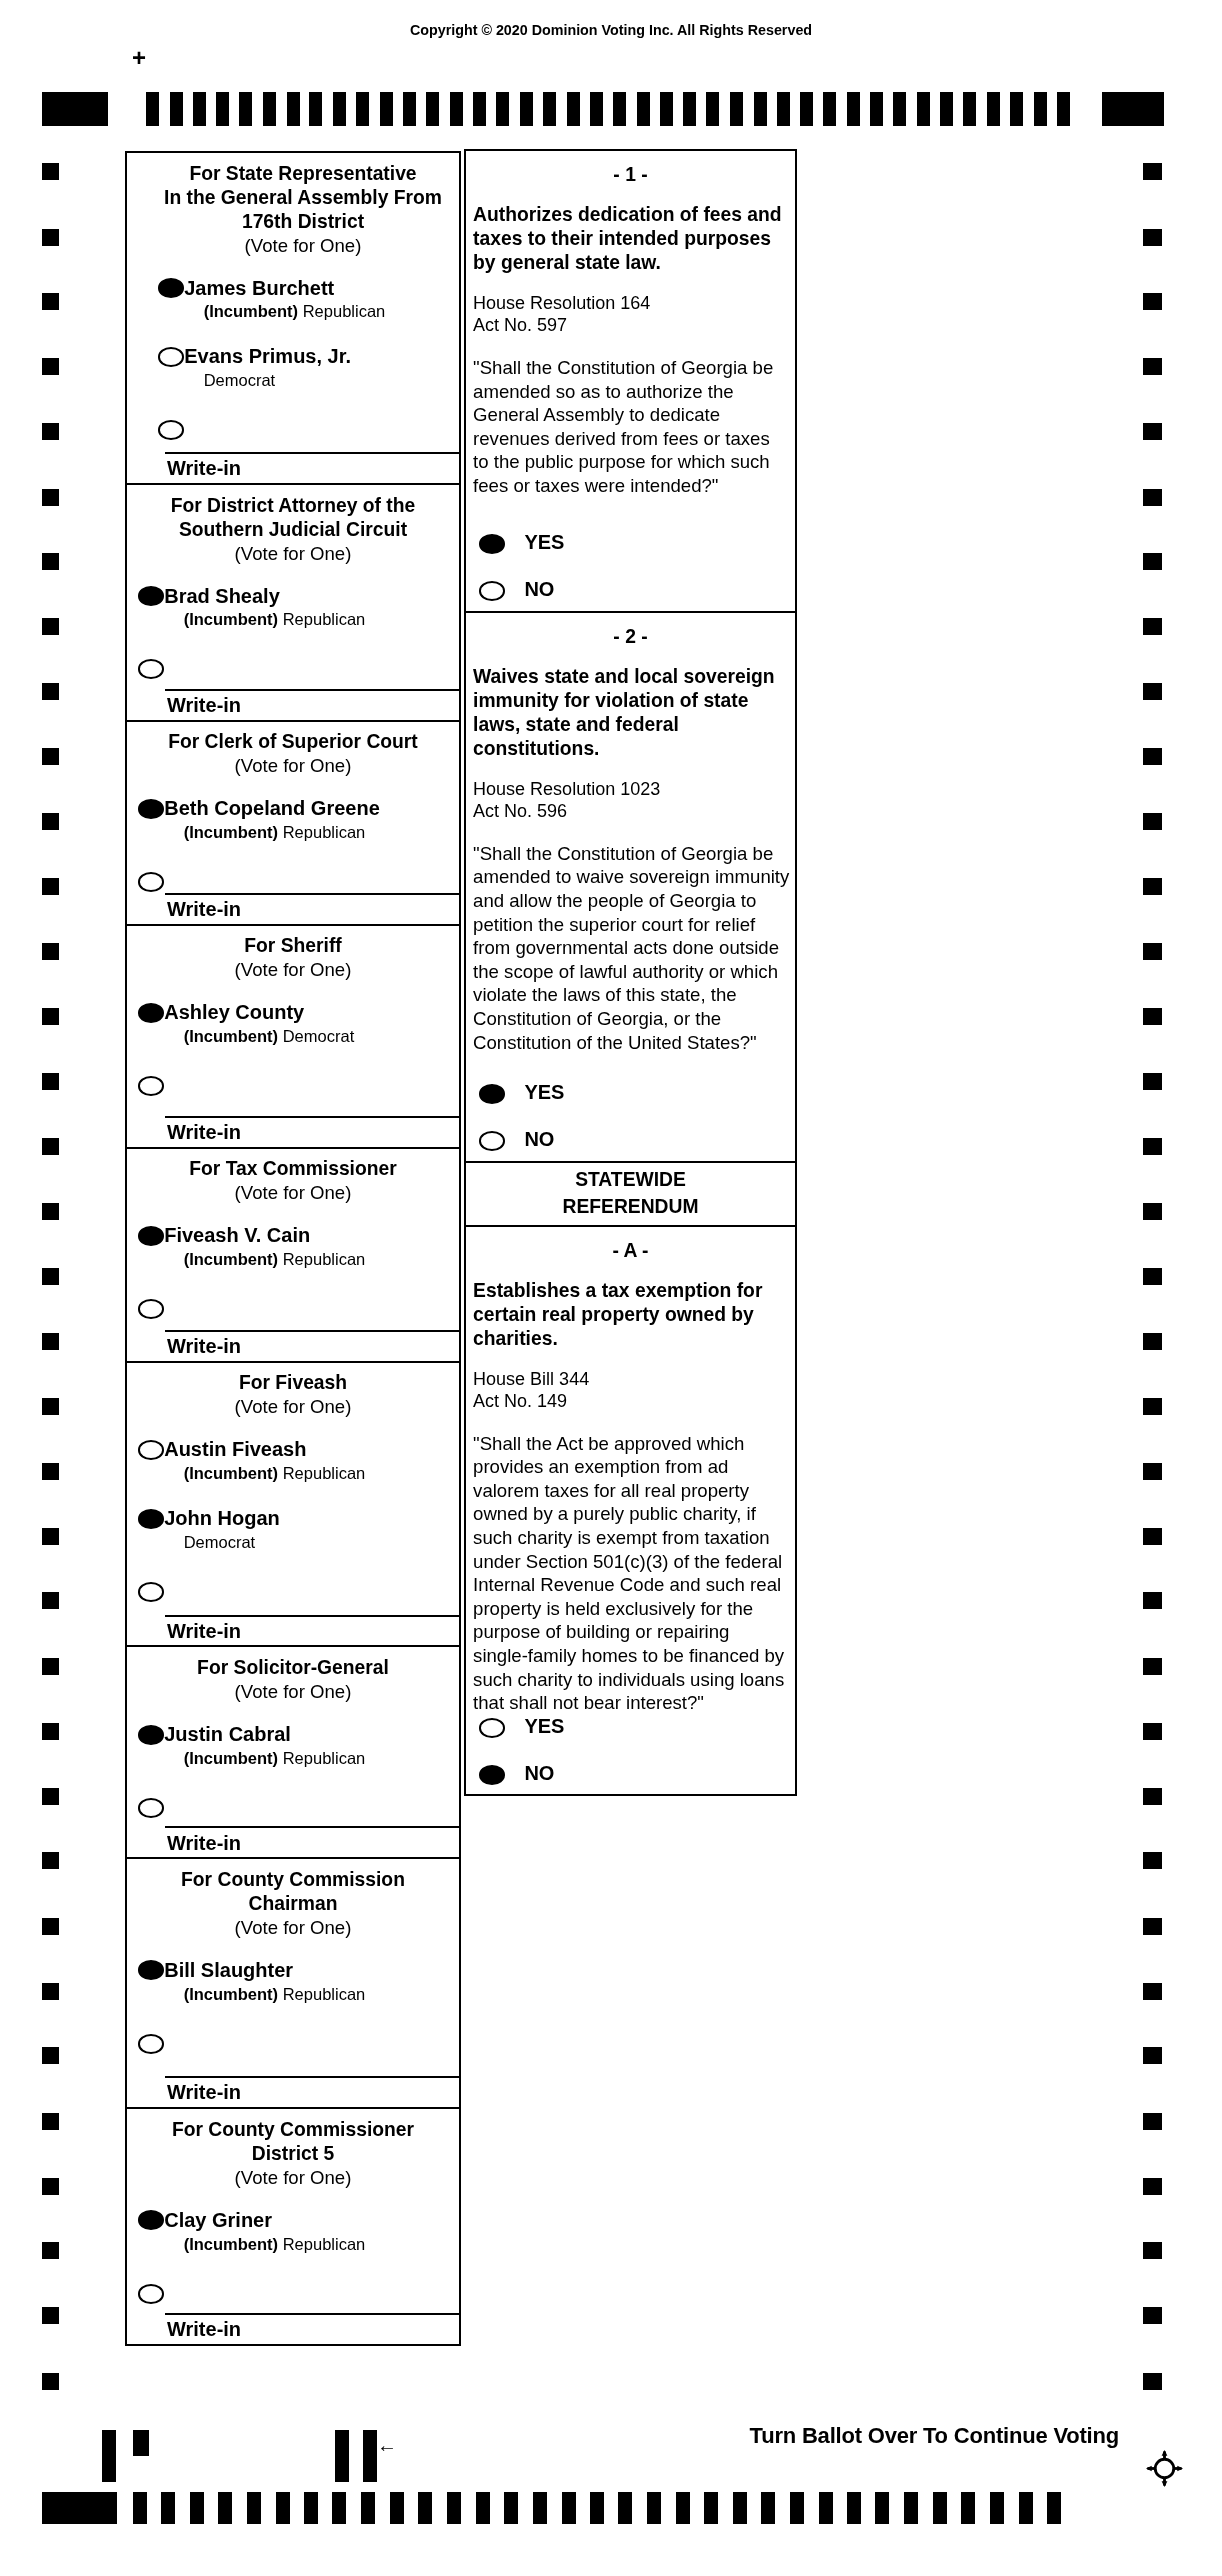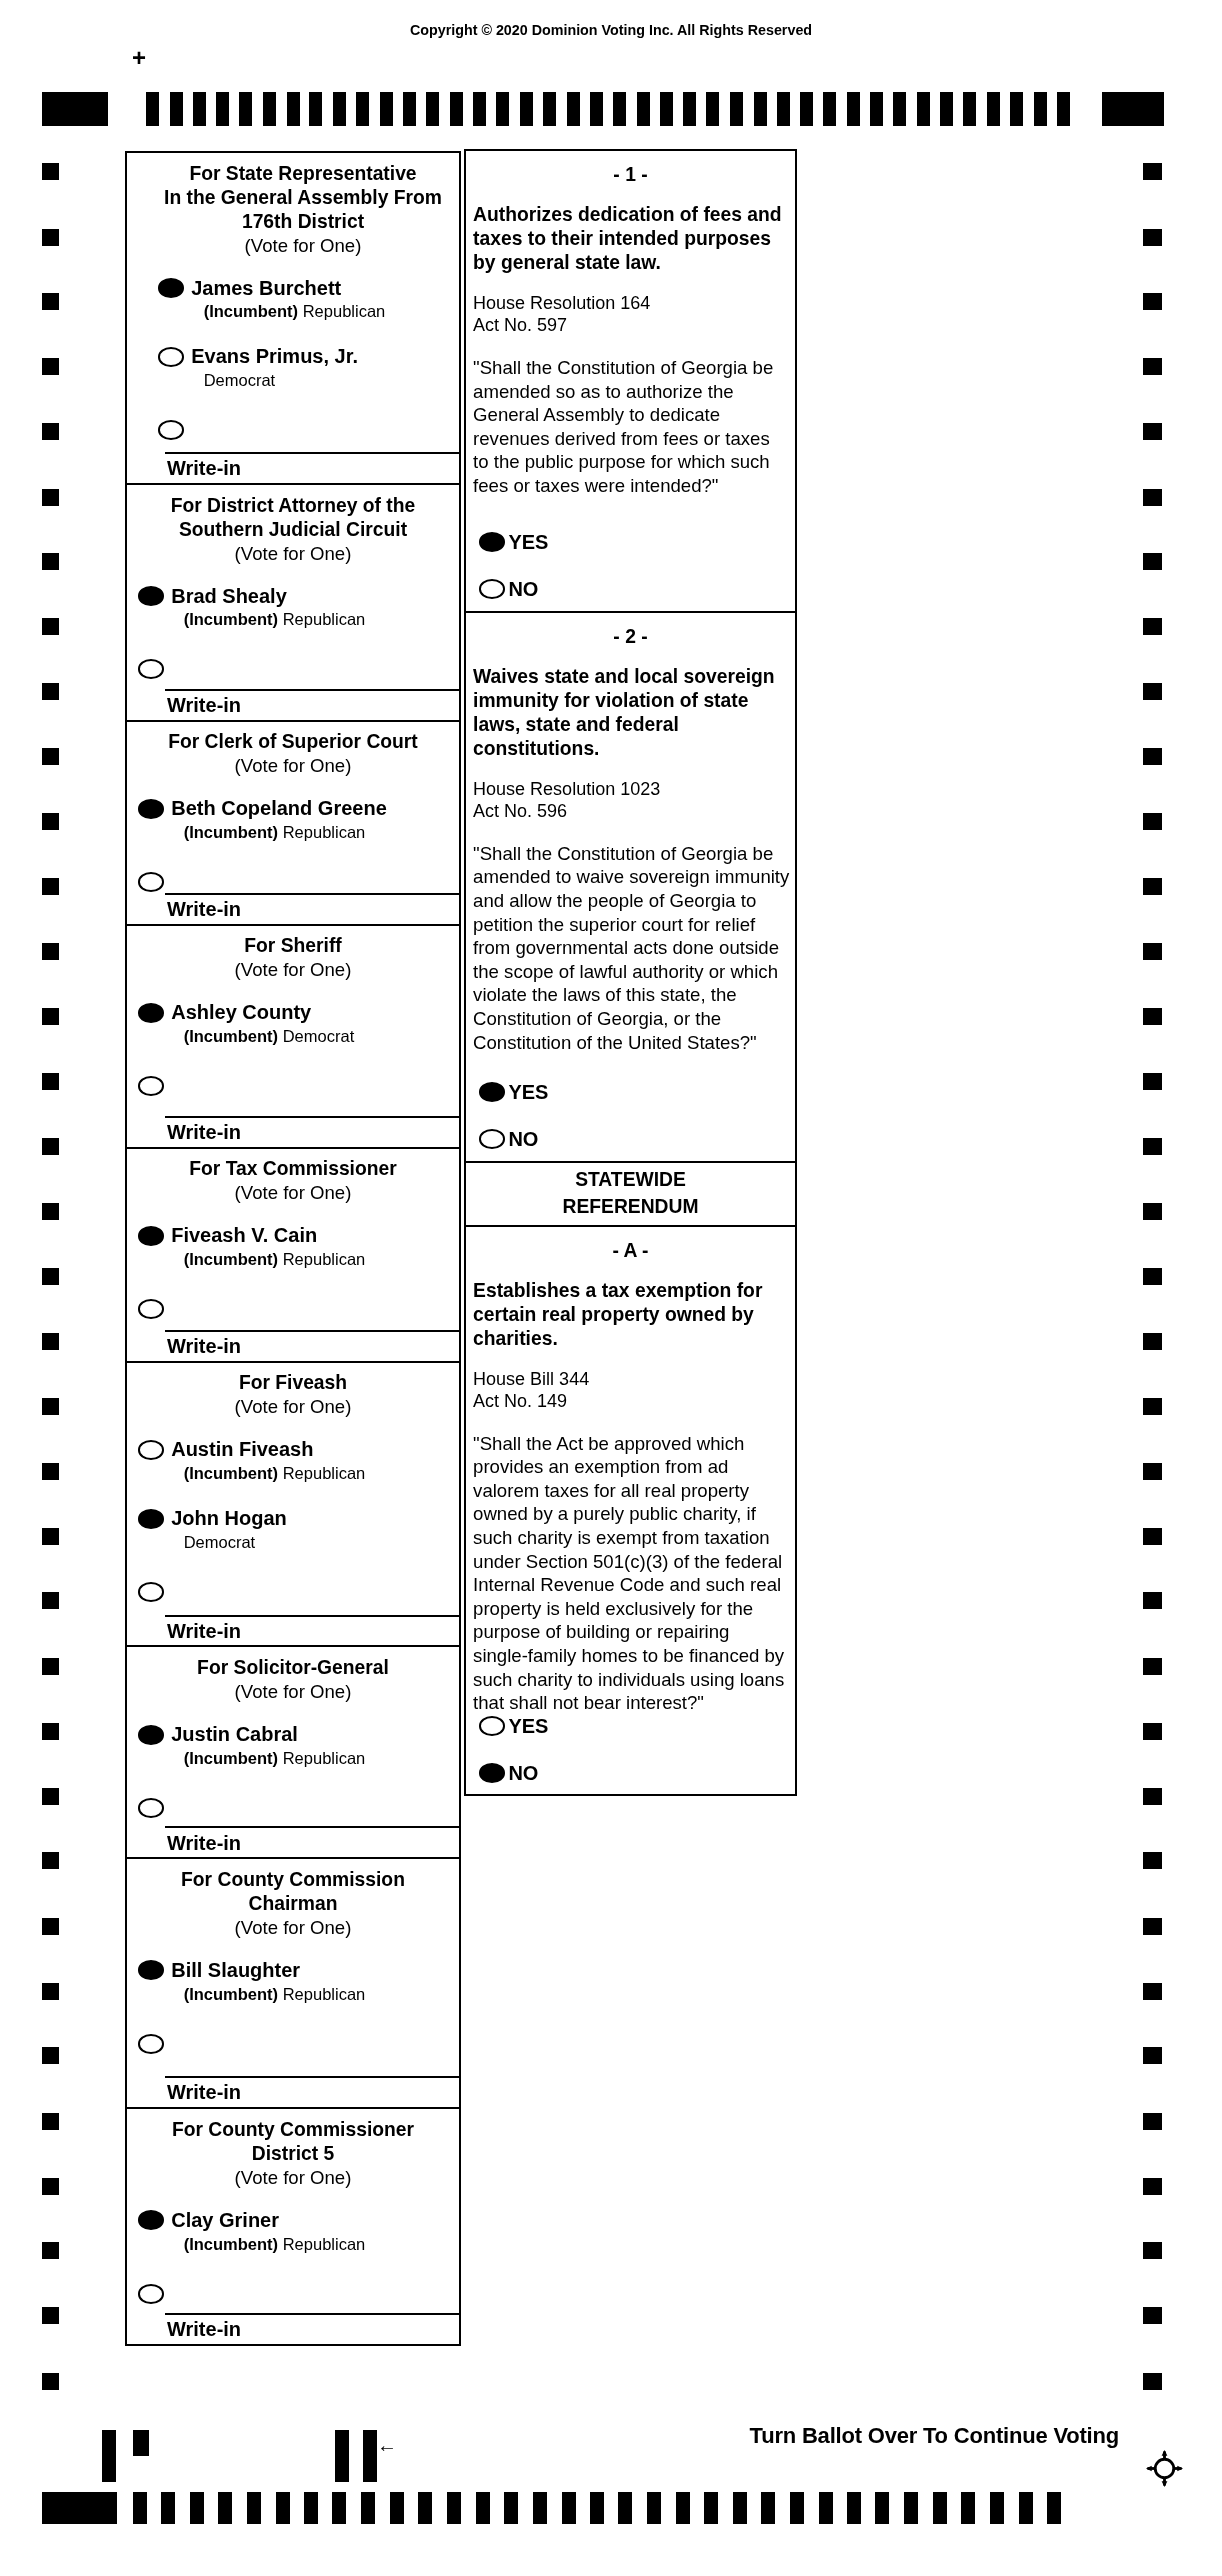--- a/index.html
+++ b/index.html
@@ -10,41 +10,41 @@
   .plus{position:absolute;left:132px;top:44px;font-size:24px;font-weight:700;}
   .tm{position:absolute;background:#000;}
   
   .col{position:absolute;}
   .cbox{border:2.1px solid #000;box-sizing:border-box;position:relative;background:#fff;margin-top:-2.1px;}
   .cbox:first-child{margin-top:0;padding-left:20px;}
   .ctitle{font-weight:700;font-size:19.3px;line-height:24px;text-align:center;margin-top:8.6px;white-space:pre-line;}
   .cvote{font-size:18.6px;line-height:23px;text-align:center;white-space:pre-line;}
   .cand{margin-top:24px;padding-left:10.7px;}
   .cand.first{margin-top:20px;}
-  .cand-row{display:flex;align-items:center;gap:7px;}
+  .cand-row{display:flex;align-items:center;gap:0;}
   .oval{width:26.5px;height:20px;border:2.1px solid #000;border-radius:50%;box-sizing:border-box;flex:none;background:#fff;}
   .oval.filled{background:#000;}
   .cname{font-weight:700;font-size:20px;}
   .csub{margin-left:46px;font-size:16.5px;margin-top:2.9px;}
   .csub .inc{font-weight:700;}
   .blankoval{margin-top:30px;margin-left:10.7px;}
   .wline{position:absolute;left:38px;right:0;bottom:29px;border-top:2.1px solid #000;}
   .wlabel{position:absolute;left:40px;bottom:2.9px;font-weight:700;font-size:20px;}
   
   .rheader{border:2.1px solid #000;box-sizing:border-box;margin-top:-2.1px;text-align:center;font-weight:700;
            font-size:19.3px;line-height:26.5px;display:flex;flex-direction:column;justify-content:center;white-space:pre-line;}
   .rheader:first-child{margin-top:0;}
   .mbox{border:2.1px solid #000;box-sizing:border-box;margin-top:-2.1px;position:relative;
         display:flex;flex-direction:column;padding:0 5.7px;}
   .mnum{text-align:center;font-weight:700;font-size:19.3px;margin-top:13px;flex:none;}
   .msummary{font-weight:700;font-size:19.3px;line-height:24px;margin-top:17px;padding-left:1.4px;}
   .mrefs{font-size:18px;line-height:22px;margin-top:17px;padding-left:1.4px;white-space:pre-line;}
   .mquestion{font-size:18.6px;line-height:23.6px;margin-top:20px;padding-left:1.4px;max-width:319px;}
   .yngroup{margin-top:auto;padding-bottom:10px;}
-  .ynrow{display:flex;align-items:center;gap:3px;margin-left:7.2px;}
+  .ynrow{display:flex;align-items:flex-end;gap:19px;margin-left:7.2px;}
   .ynrow + .ynrow{margin-top:24px;}
   .ynlabel{font-weight:700;font-size:20px;}
   
   .turn{position:absolute;right:103px;top:2423px;font-weight:700;font-size:22px;letter-spacing:-0.2px;text-align:center;}
   .arrow{position:absolute;left:377px;top:2434px;font-size:20px;font-weight:700;}
   .crosshair{position:absolute;left:1146px;top:2450px;width:37px;height:37px;}
 </style>
 </head>
 <body>
 

